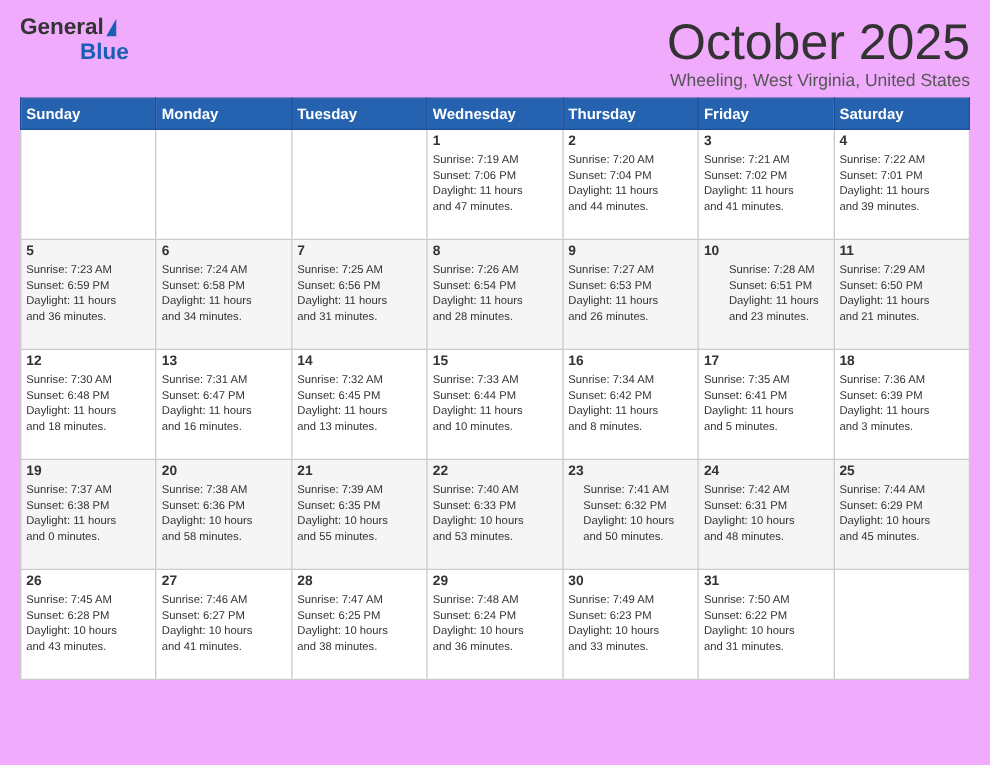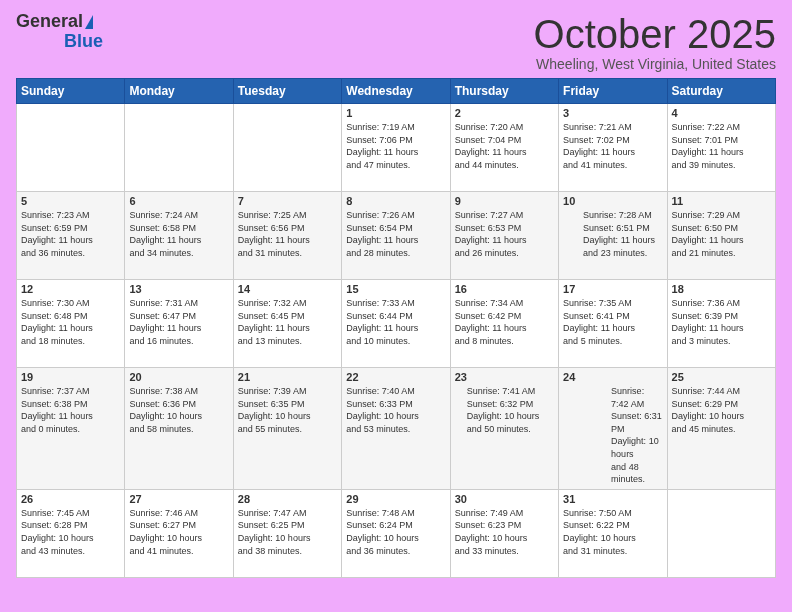--- a/index.html
+++ b/index.html
@@ -305,21 +305,21 @@
           </td>
           <td>
             <span class="day-number">23</span>
             <div class="day-detail" style="white-space: pre-line; margin-left: 12px;">Sunrise: 7:41 AM
 Sunset: 6:32 PM
 Daylight: 10 hours
 and 50 minutes.</div>
           </td>
           <td>
             <span class="day-number">24</span>
-            <div class="day-detail" style="white-space: pre-line; margin-left: 48px;">Sunrise: 7:42 AM
+            <div class="day-detail" style="white-space: pre-line;">Sunrise: 7:42 AM
 Sunset: 6:31 PM
 Daylight: 10 hours
 and 48 minutes.</div>
           </td>
           <td>
             <span class="day-number">25</span>
             <div class="day-detail" style="white-space: pre-line;">Sunrise: 7:44 AM
 Sunset: 6:29 PM
 Daylight: 10 hours
 and 45 minutes.</div>

